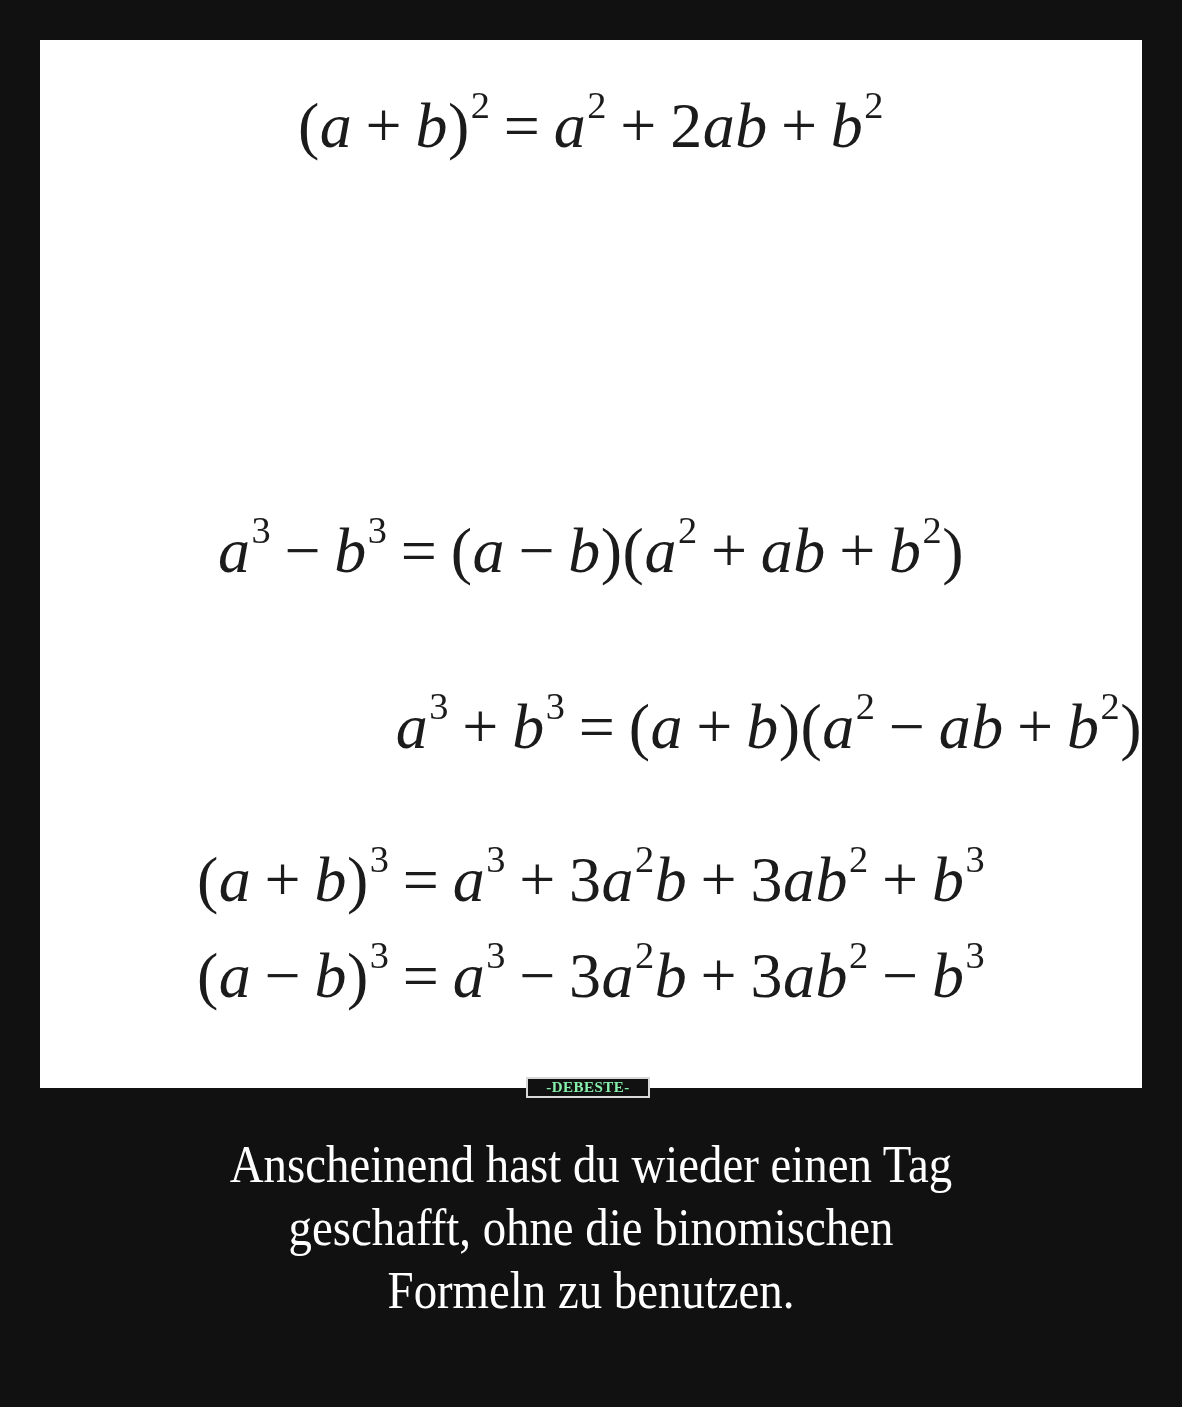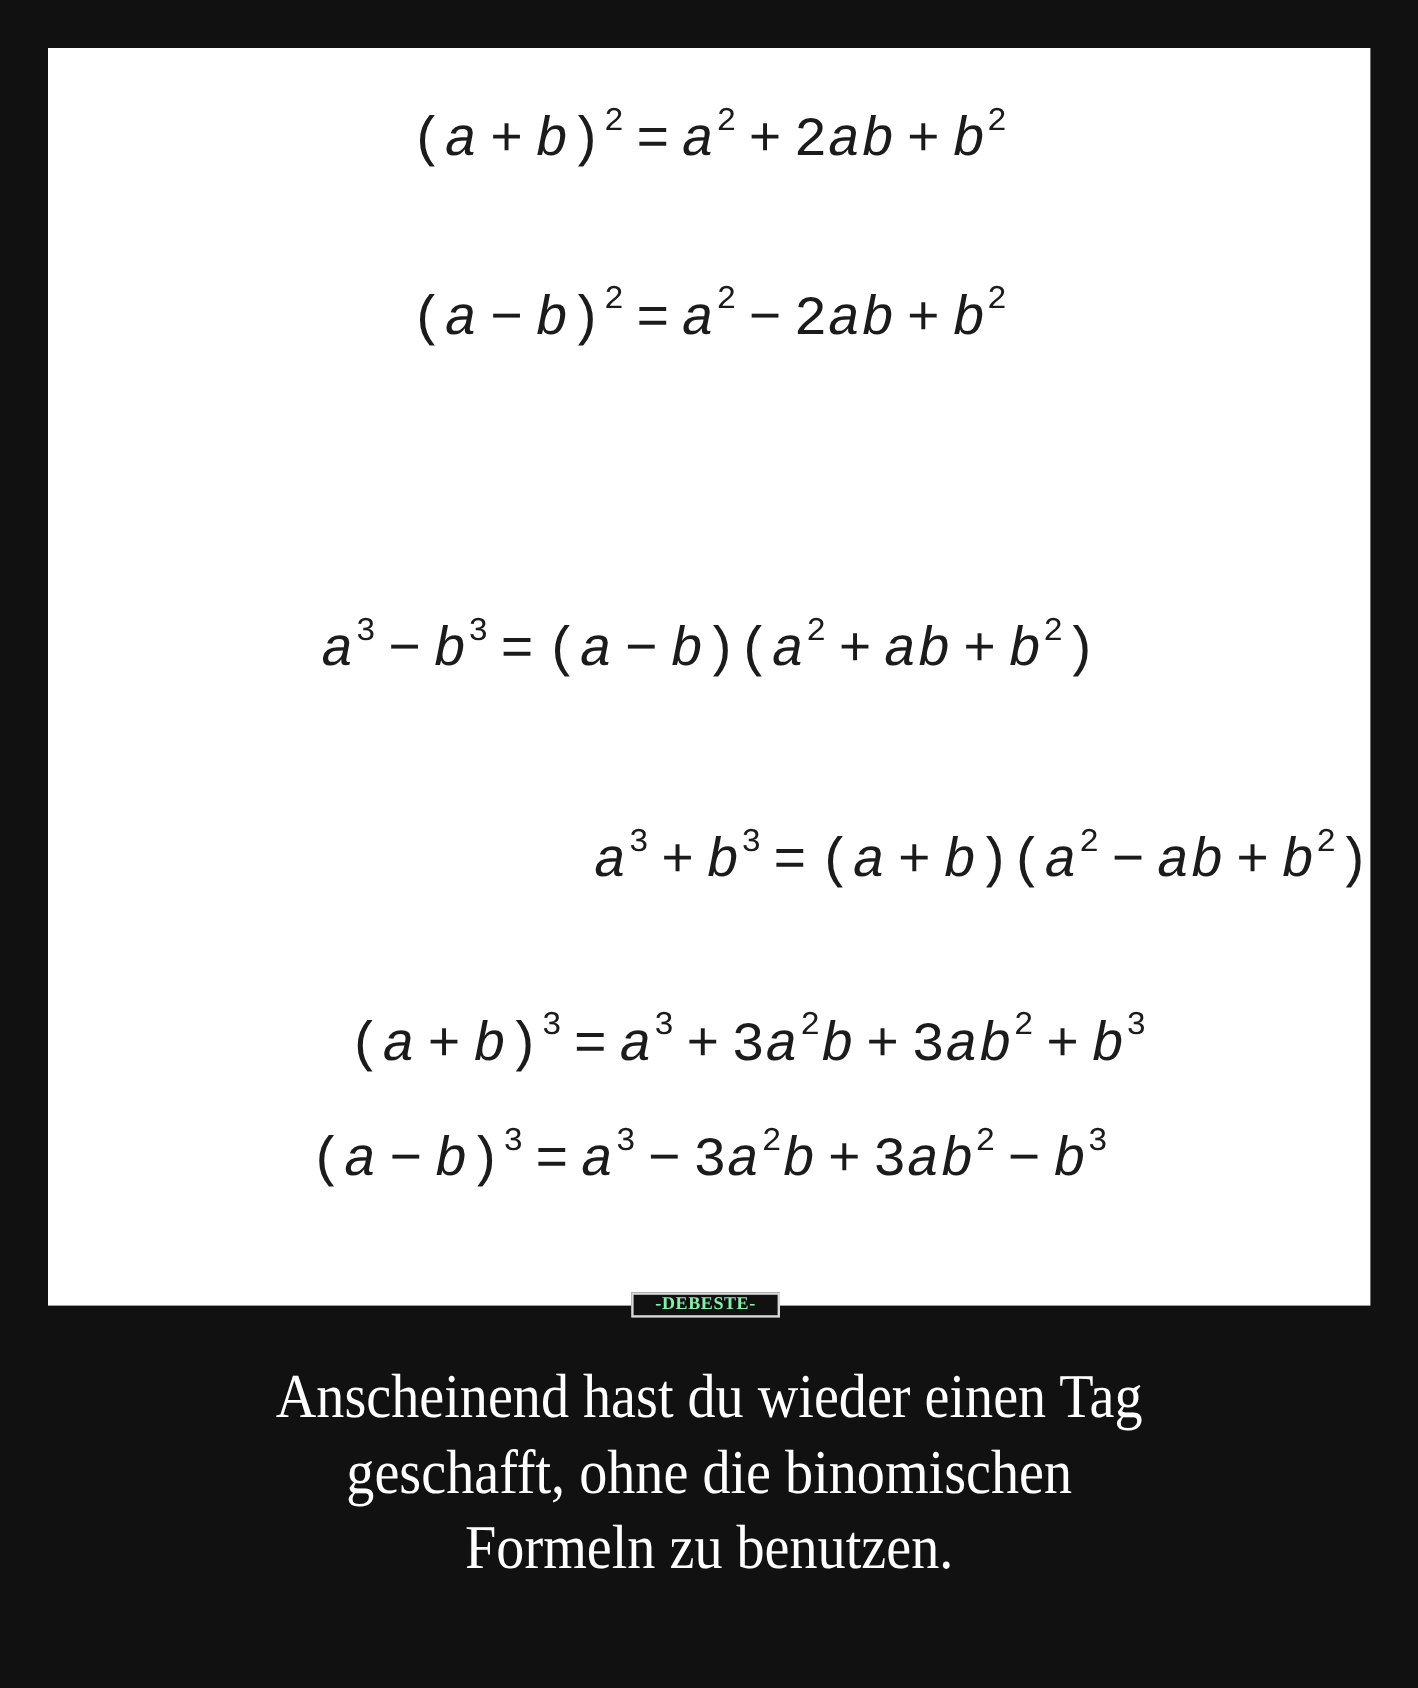--- a/index.html
+++ b/index.html
@@ -20,22 +20,22 @@
       top: 40px;
       width: 1102px;
       height: 1048px;
       background: #ffffff;
     }
     .formula {
       position: absolute;
       left: 0;
       width: 1102px;
       text-align: center;
-      font-family: Liberation Mono, monospace;
-      font-size: 46px;
+      font-family: Liberation Serif, serif;
+      font-size: 64px;
       color: #1b1b1b;
       white-space: nowrap;
       line-height: 1;
       letter-spacing: 0.5px;
     }
     .formula .v { font-style: italic; }
     .formula sup {
       font-size: 0.6em;
       vertical-align: 0;
       position: relative;
@@ -73,24 +73,23 @@
       transform: scaleX(0.9);
       transform-origin: center top;
     }
     .caption div { white-space: nowrap; }
   </style>
 </head>
 <body>
 
 <div class="panel">
   <div class="formula" style="top:54px;"><span>(</span><span class="v">a</span><span> + </span><span class="v">b</span><span>)</span><sup>2</sup><span> = </span><span class="v">a</span><sup>2</sup><span> + 2</span><span class="v">ab</span><span> + </span><span class="v">b</span><sup>2</sup></div>
-  <div class="formula" style="top:203px;"><span>(</span><span class="v">a</span><span> − </span><span class="v">b</span><span>)</span><sup>2</sup><span> = </span><span class="v">a</span><sup>2</sup><span> − 2</span><span class="v">ab</span><span> + </span><span class="v">b</span><sup>2</sup></div>
   <div class="formula" style="top:479px;"><span class="v">a</span><sup>3</sup><span> − </span><span class="v">b</span><sup>3</sup><span> = (</span><span class="v">a</span><span> − </span><span class="v">b</span><span>)(</span><span class="v">a</span><sup>2</sup><span> + </span><span class="v">ab</span><span> + </span><span class="v">b</span><sup>2</sup><span>)</span></div>
   <div class="formula" style="top:655px;text-align:right;"><span class="v">a</span><sup>3</sup><span> + </span><span class="v">b</span><sup>3</sup><span> = (</span><span class="v">a</span><span> + </span><span class="v">b</span><span>)(</span><span class="v">a</span><sup>2</sup><span> − </span><span class="v">ab</span><span> + </span><span class="v">b</span><sup>2</sup><span>)</span></div>
-  <div class="formula" style="top:808px;padding-left:32px;"><span>(</span><span class="v">a</span><span> + </span><span class="v">b</span><span>)</span><sup>3</sup><span> = </span><span class="v">a</span><sup>3</sup><span> + 3</span><span class="v">a</span><sup>2</sup><span class="v">b</span><span> + 3</span><span class="v">ab</span><sup>2</sup><span> + </span><span class="v">b</span><sup>3</sup></div>
+  <div class="formula" style="top:808px;"><span>(</span><span class="v">a</span><span> + </span><span class="v">b</span><span>)</span><sup>3</sup><span> = </span><span class="v">a</span><sup>3</sup><span> + 3</span><span class="v">a</span><sup>2</sup><span class="v">b</span><span> + 3</span><span class="v">ab</span><sup>2</sup><span> + </span><span class="v">b</span><sup>3</sup></div>
   <div class="formula" style="top:904px;"><span>(</span><span class="v">a</span><span> − </span><span class="v">b</span><span>)</span><sup>3</sup><span> = </span><span class="v">a</span><sup>3</sup><span> − 3</span><span class="v">a</span><sup>2</sup><span class="v">b</span><span> + 3</span><span class="v">ab</span><sup>2</sup><span> − </span><span class="v">b</span><sup>3</sup></div>
 </div>
 
 <div class="watermark">-DEBESTE-</div>
 
 <div class="caption">
   <div>Anscheinend hast du wieder einen Tag</div>
   <div>geschafft, ohne die binomischen</div>
   <div>Formeln zu benutzen.</div>
 </div>

